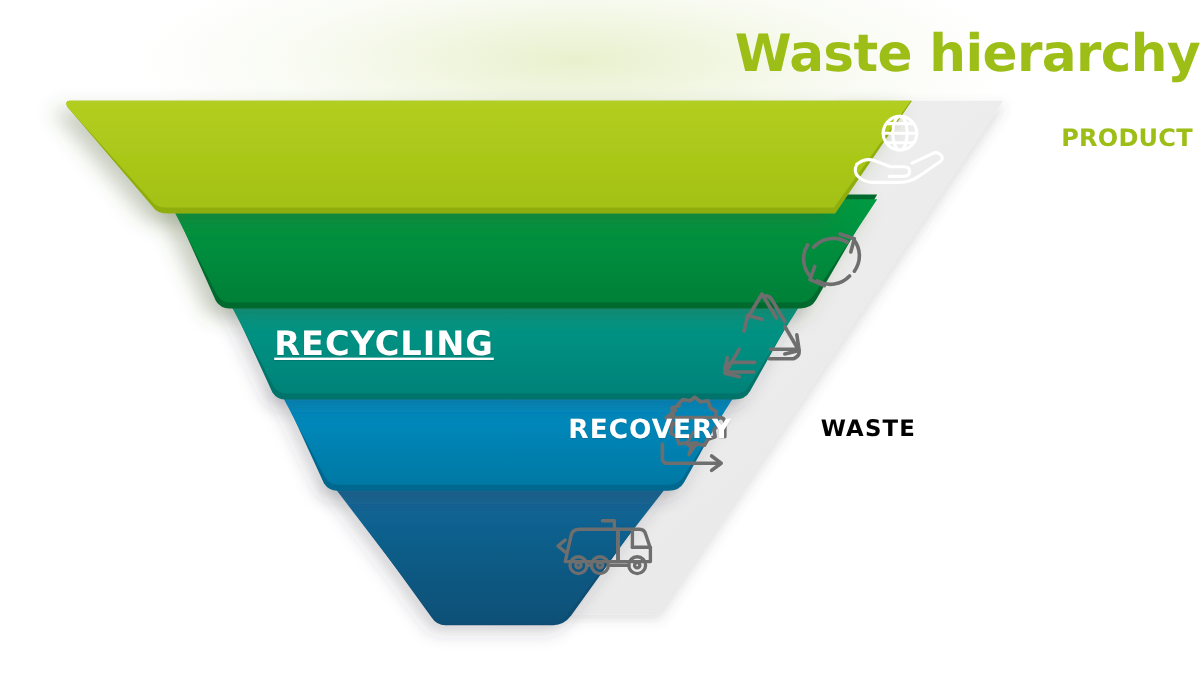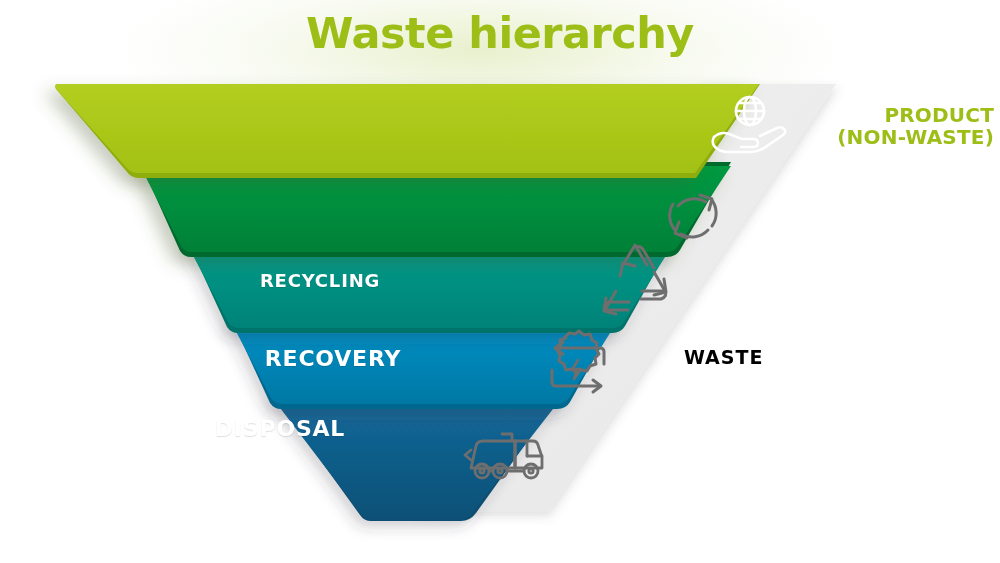--- a/index.html
+++ b/index.html
@@ -13,22 +13,22 @@
 
   
   .title-wash{
     position:absolute;left:120px;top:-40px;width:720px;height:150px;
     background:radial-gradient(ellipse at 50% 60%, rgba(215,228,165,.55) 0%, rgba(235,242,215,.30) 45%, rgba(255,255,255,0) 72%);
     pointer-events:none;
   }
 
   
   .page-title{
-    position:absolute;left:0;top:8px;width:1000px;
-    text-align:center;
+    position:absolute;left:0;top:20px;width:1000px;
+    text-align:right;
     font-size:43px;
     font-weight:bold;
     letter-spacing:-0.5px;
     color:#9DBE17;
     font-family:"DejaVu Sans", sans-serif;
   }
 
   
   #funnel{position:absolute;left:0;top:0;width:1000px;height:563px;}
 
@@ -37,22 +37,22 @@
     position:absolute;
     color:#ffffff;
     font-weight:bold;
     font-family:"DejaVu Sans", sans-serif;
     letter-spacing:.3px;
     white-space:nowrap;
     text-shadow:0 1px 1px rgba(0,0,0,.13);
   }
   #lbl-prevention{left:0;top:108px;width:690px;text-align:center;font-size:27px;letter-spacing:1.2px;}
   #lbl-reuse     {left:0;top:192px;width:660px;text-align:center;font-size:22px;letter-spacing:.6px;}
-  #lbl-recycling {left:0;top:270px;width:640px;text-align:center;font-size:18px;letter-spacing:.8px;}
-  #lbl-recovery  {left:0;top:346px;width:610px;text-align:center;font-size:22px;letter-spacing:.8px;padding-left:28px;}
+  #lbl-recycling {left:0;top:270px;width:640px;text-align:center;font-size:28px;letter-spacing:.8px;text-decoration:underline;}
+  #lbl-recovery  {left:0;top:346px;width:610px;text-align:right;font-size:22px;letter-spacing:.8px;}
   #lbl-disposal  {left:0;top:416px;width:560px;text-align:center;font-size:22px;letter-spacing:.8px;}
 
   .side-label{
     position:absolute;
     font-family:"DejaVu Sans", sans-serif;
     font-weight:bold;
   }
   #lbl-product{
     right:6px;top:104px;
     text-align:right;
@@ -199,22 +199,20 @@
         <circle cx="500" cy="471" r="2.2"></circle>
       <circle cx="531" cy="471" r="7"></circle>
         <circle cx="531" cy="471" r="2.2"></circle>
       <line x1="489" y1="471" x2="493" y2="471"></line>
       <line x1="507" y1="471" x2="524" y2="471"></line>
     </g>
   </svg>
 
   <div class="band-label" id="lbl-recycling">RECYCLING</div>
   <div class="band-label" id="lbl-recovery">RECOVERY</div>
-  <div class="band-label" id="lbl-disposal">DISPOSAL</div>
 
   <div class="side-label" id="lbl-product">
     <div>PRODUCT</div>
-    <div>(NON-WASTE)</div>
   </div>
 
   <div class="side-label" id="lbl-waste">WASTE</div>
 
 </div>
 
 </body></html>

